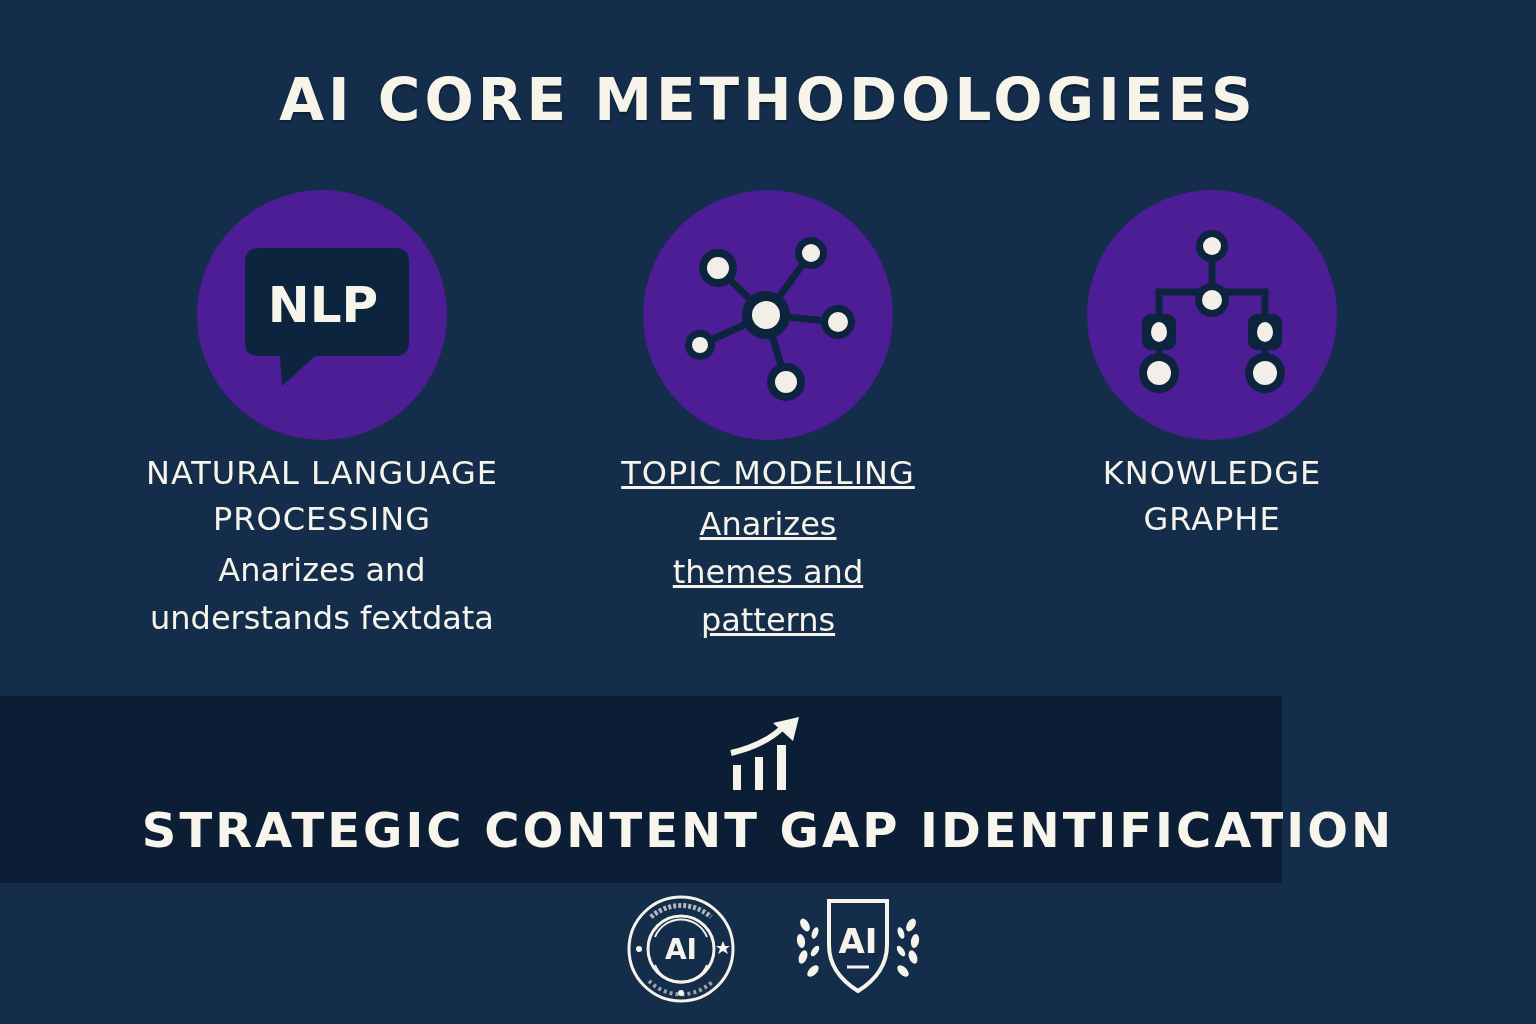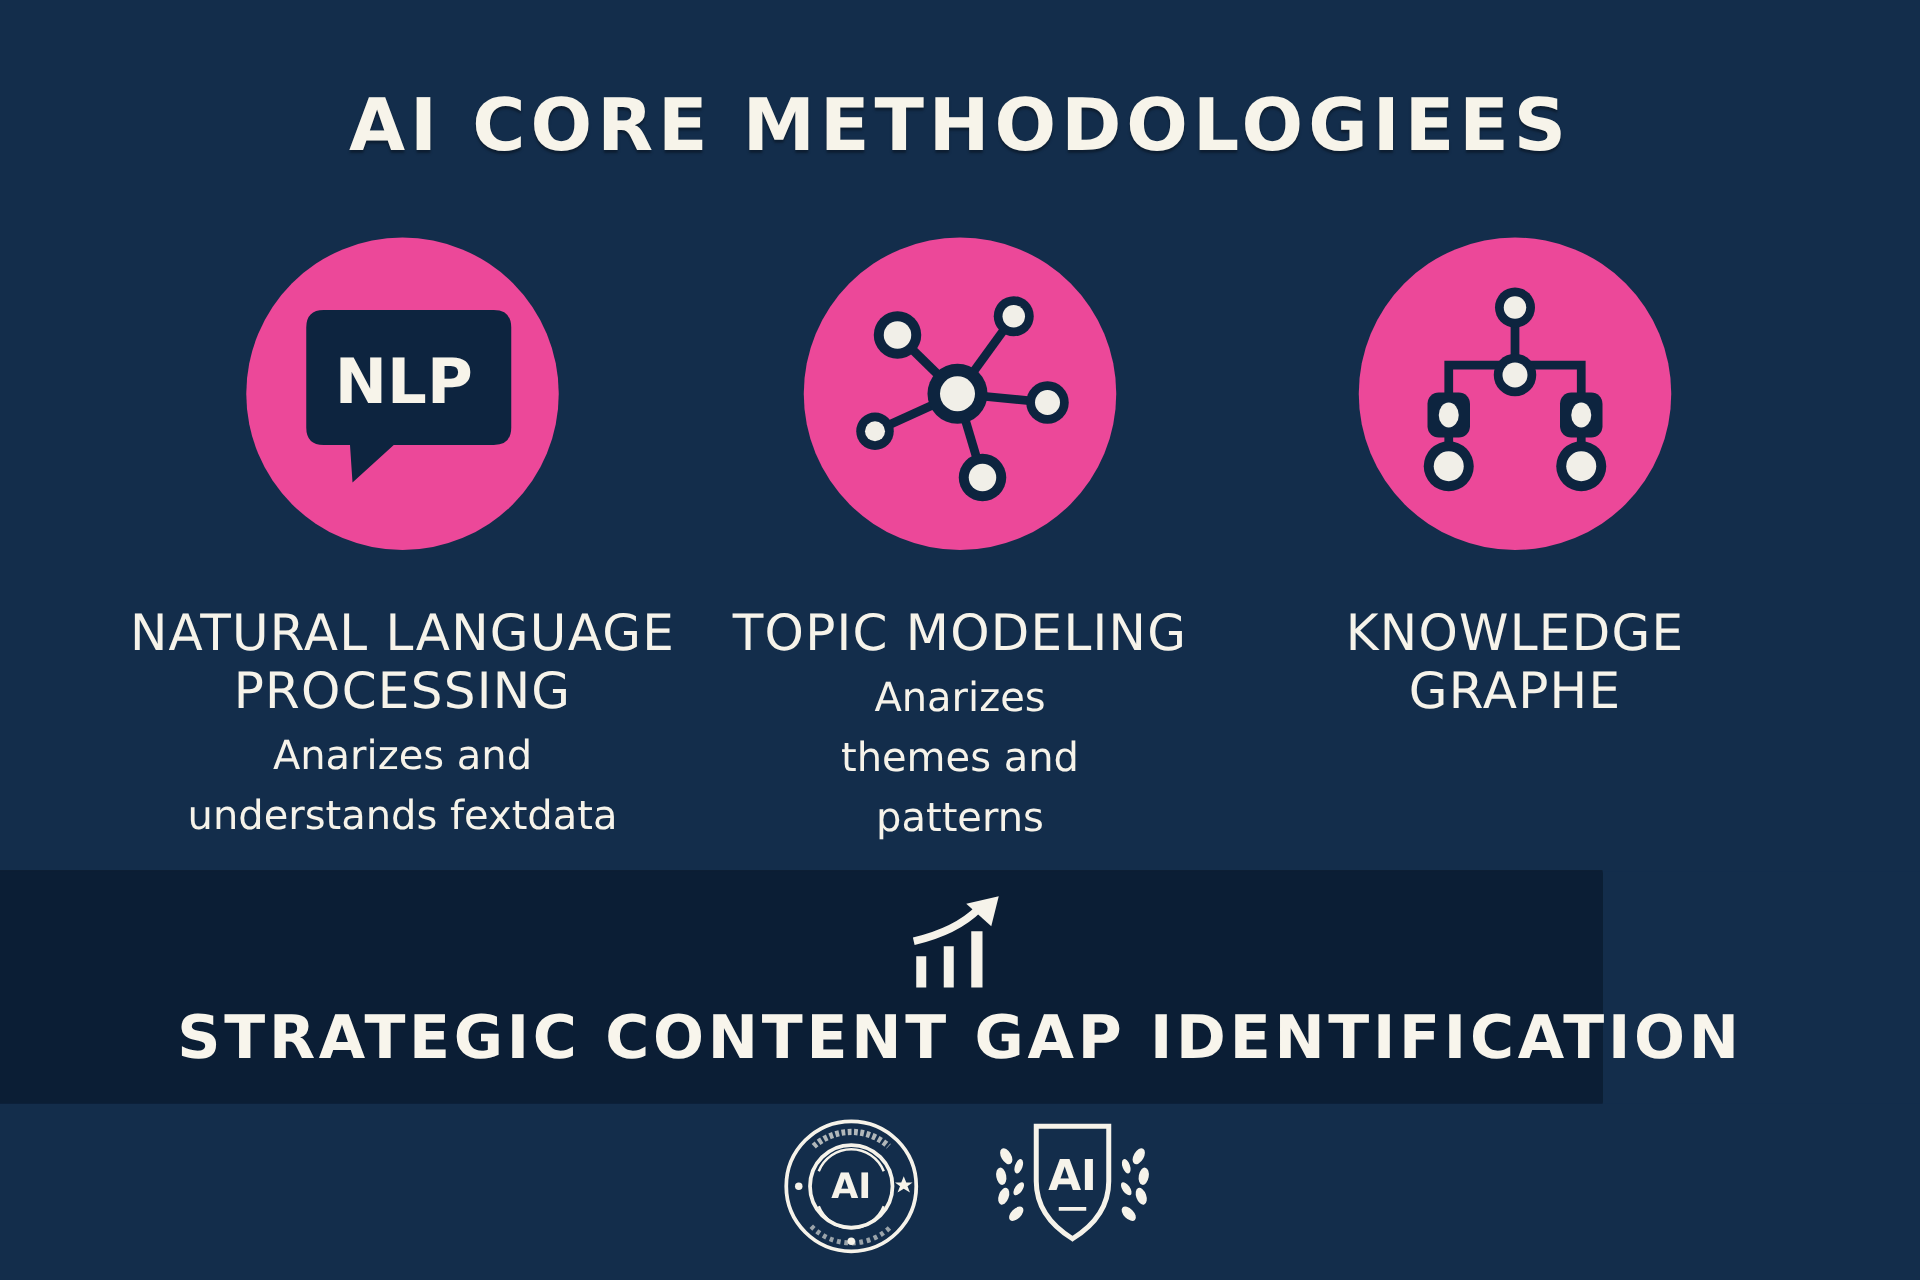--- a/index.html
+++ b/index.html
@@ -20,38 +20,38 @@
       font-size: 58px; font-weight: bold; letter-spacing: 4px;
       color: #f7f4ea;
       text-shadow: 0 2px 2px rgba(0,0,0,0.35);
     }
     .card {
       position: absolute; top: 190px; width: 440px;
       text-align: center;
     }
     .card .circle {
       width: 250px; height: 250px; border-radius: 50%;
-      background: #ec4899;
+      background: #4c1d95;
       margin: 0 auto;
       position: relative;
     }
     .card .circle svg { position: absolute; left: 0; top: 0; }
     .card .heading {
-      margin-top: 44px;
-      font-size: 40px; letter-spacing: 1px;
+      margin-top: 10px;
+      font-size: 32px; letter-spacing: 1px;
       line-height: 46px;
       color: #f6f3ea;
     }
     .card .desc {
       margin-top: 4px;
       font-size: 32px; line-height: 48px;
       color: #f6f3ea;
     }
     #card-nlp { left: 102px; }
-    #card-topic { left: 548px; }
+    #card-topic { left: 548px; text-decoration: underline; }
     #card-kg { left: 992px; }
 
     .band {
       position: absolute; left: 0; top: 697px; width: 1282px; height: 186px;
       background: #0b1e35;
       box-shadow: 0 -1px 0 rgba(0,0,0,0.3), 0 1px 0 rgba(0,0,0,0.3);
     }
     .band .growth {
       position: absolute; left: 725px; top: 18px;
     }

